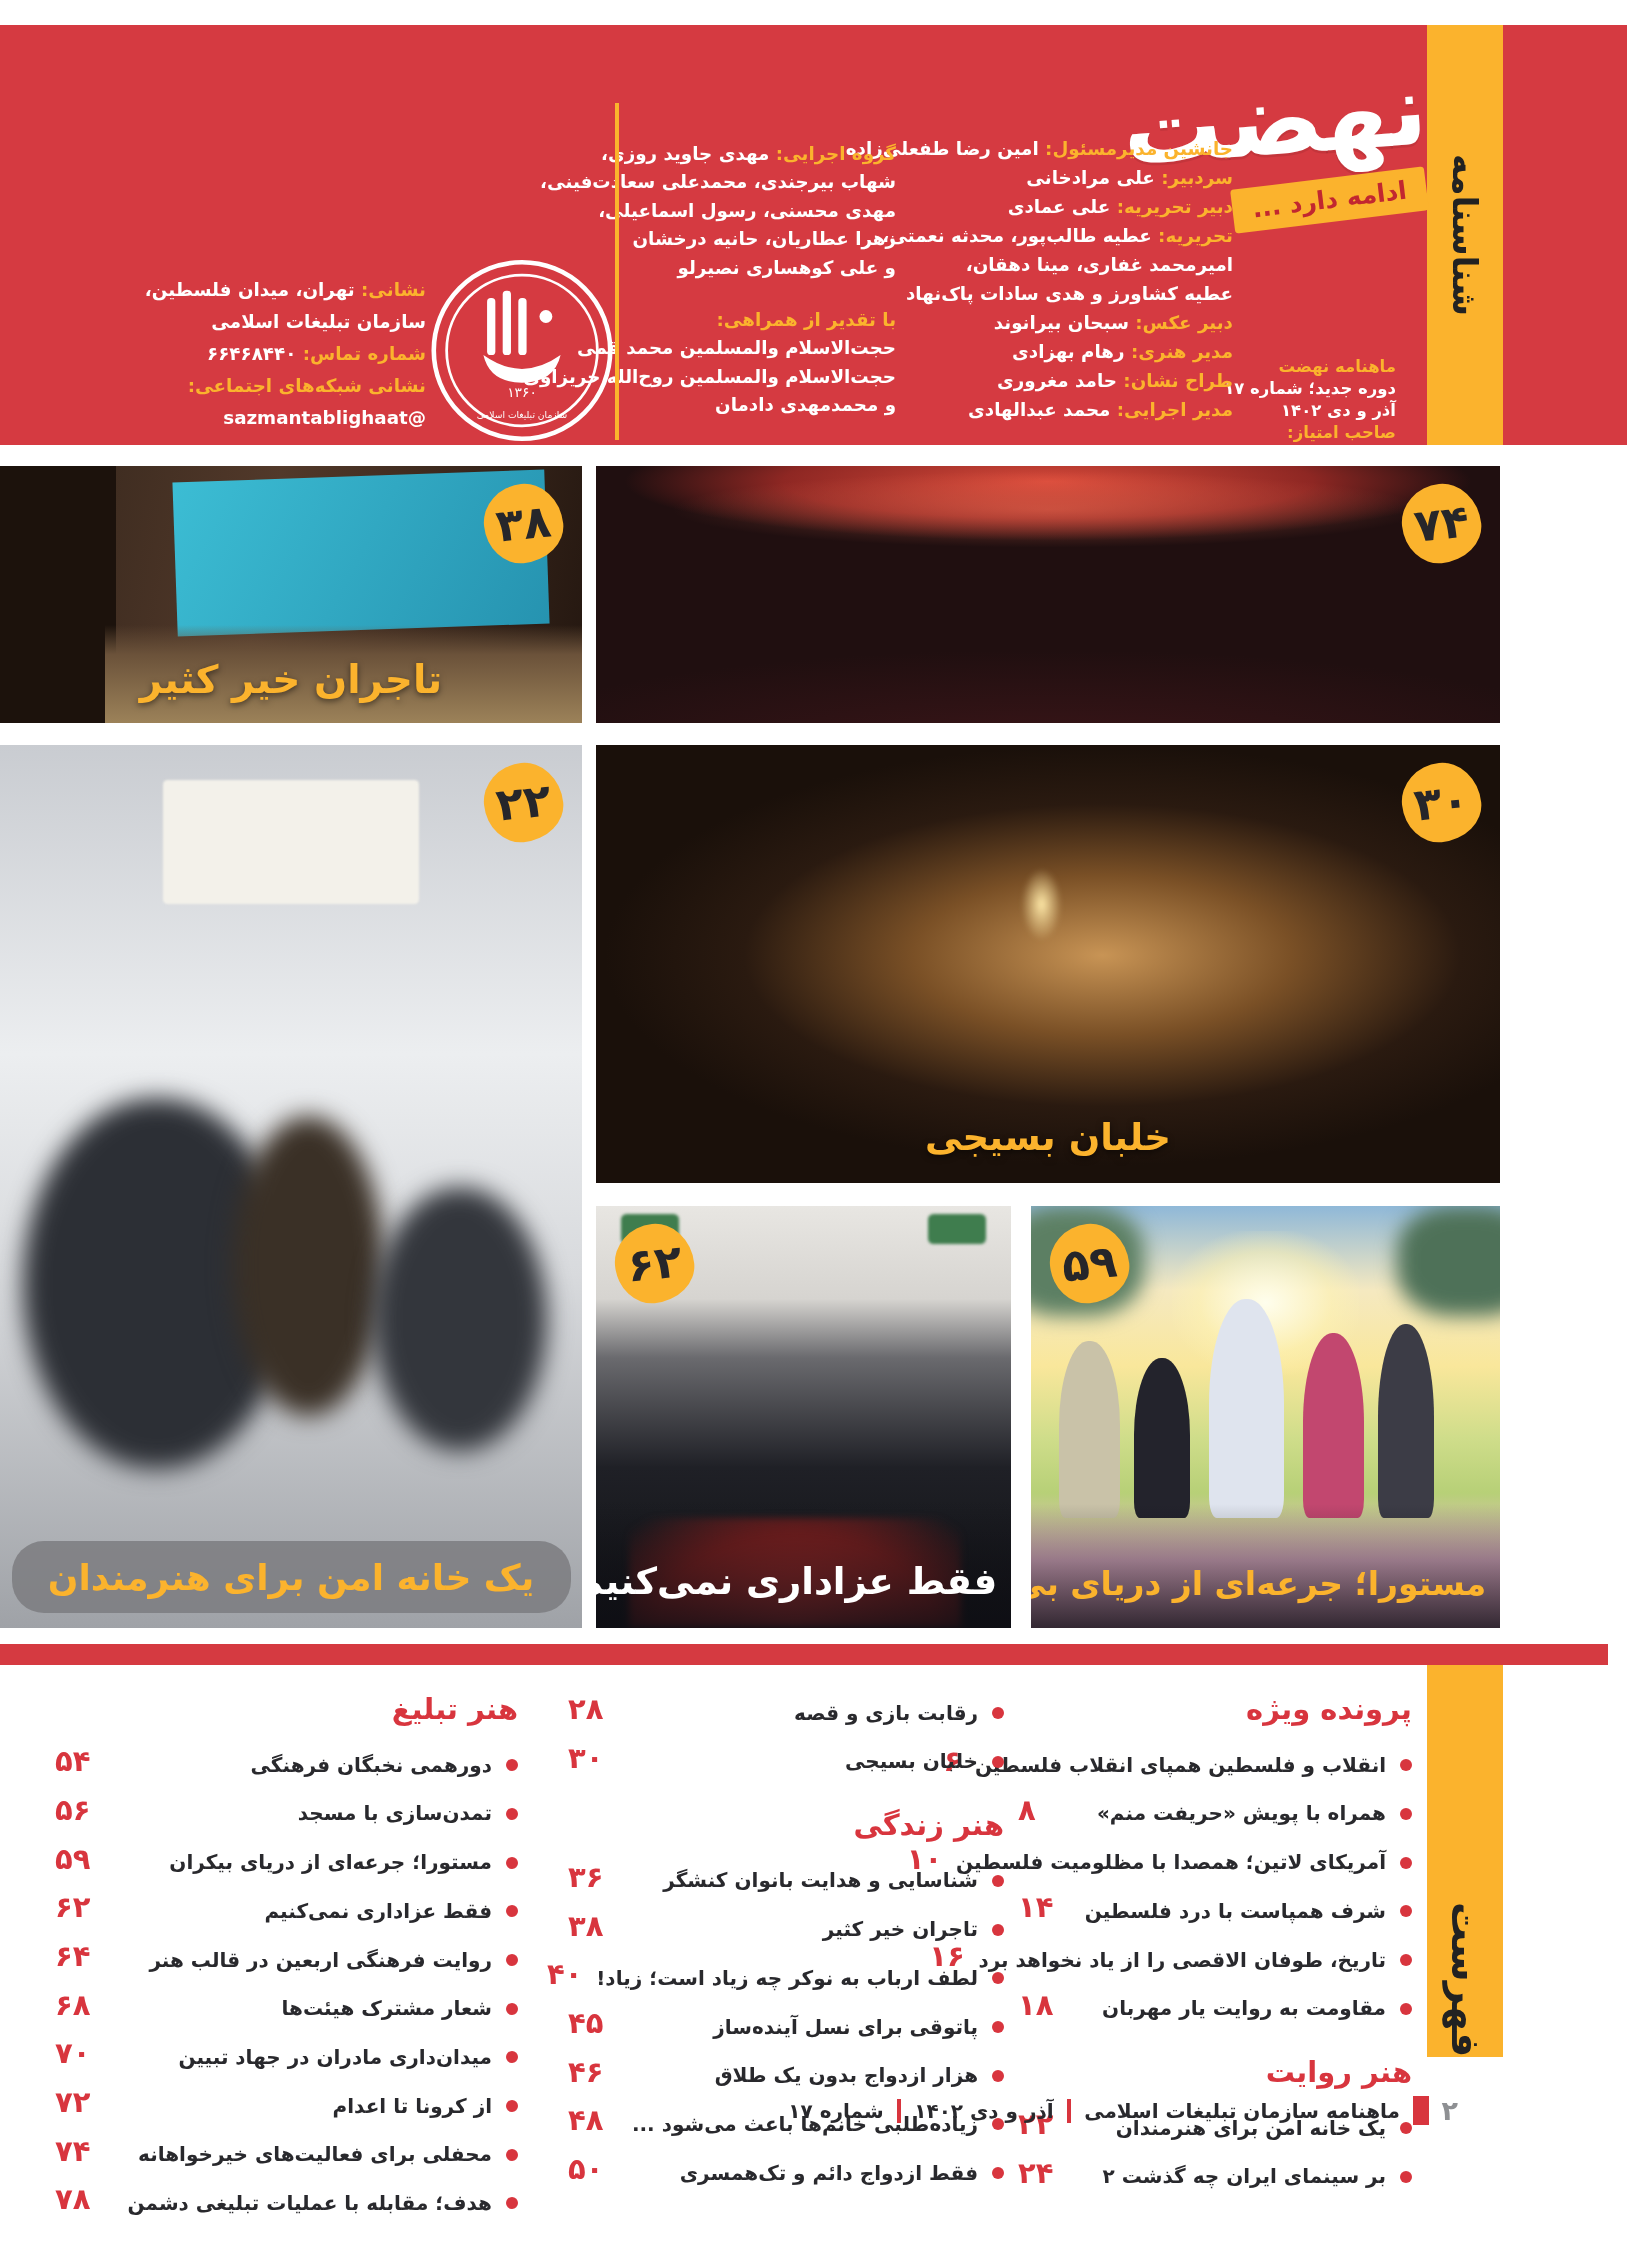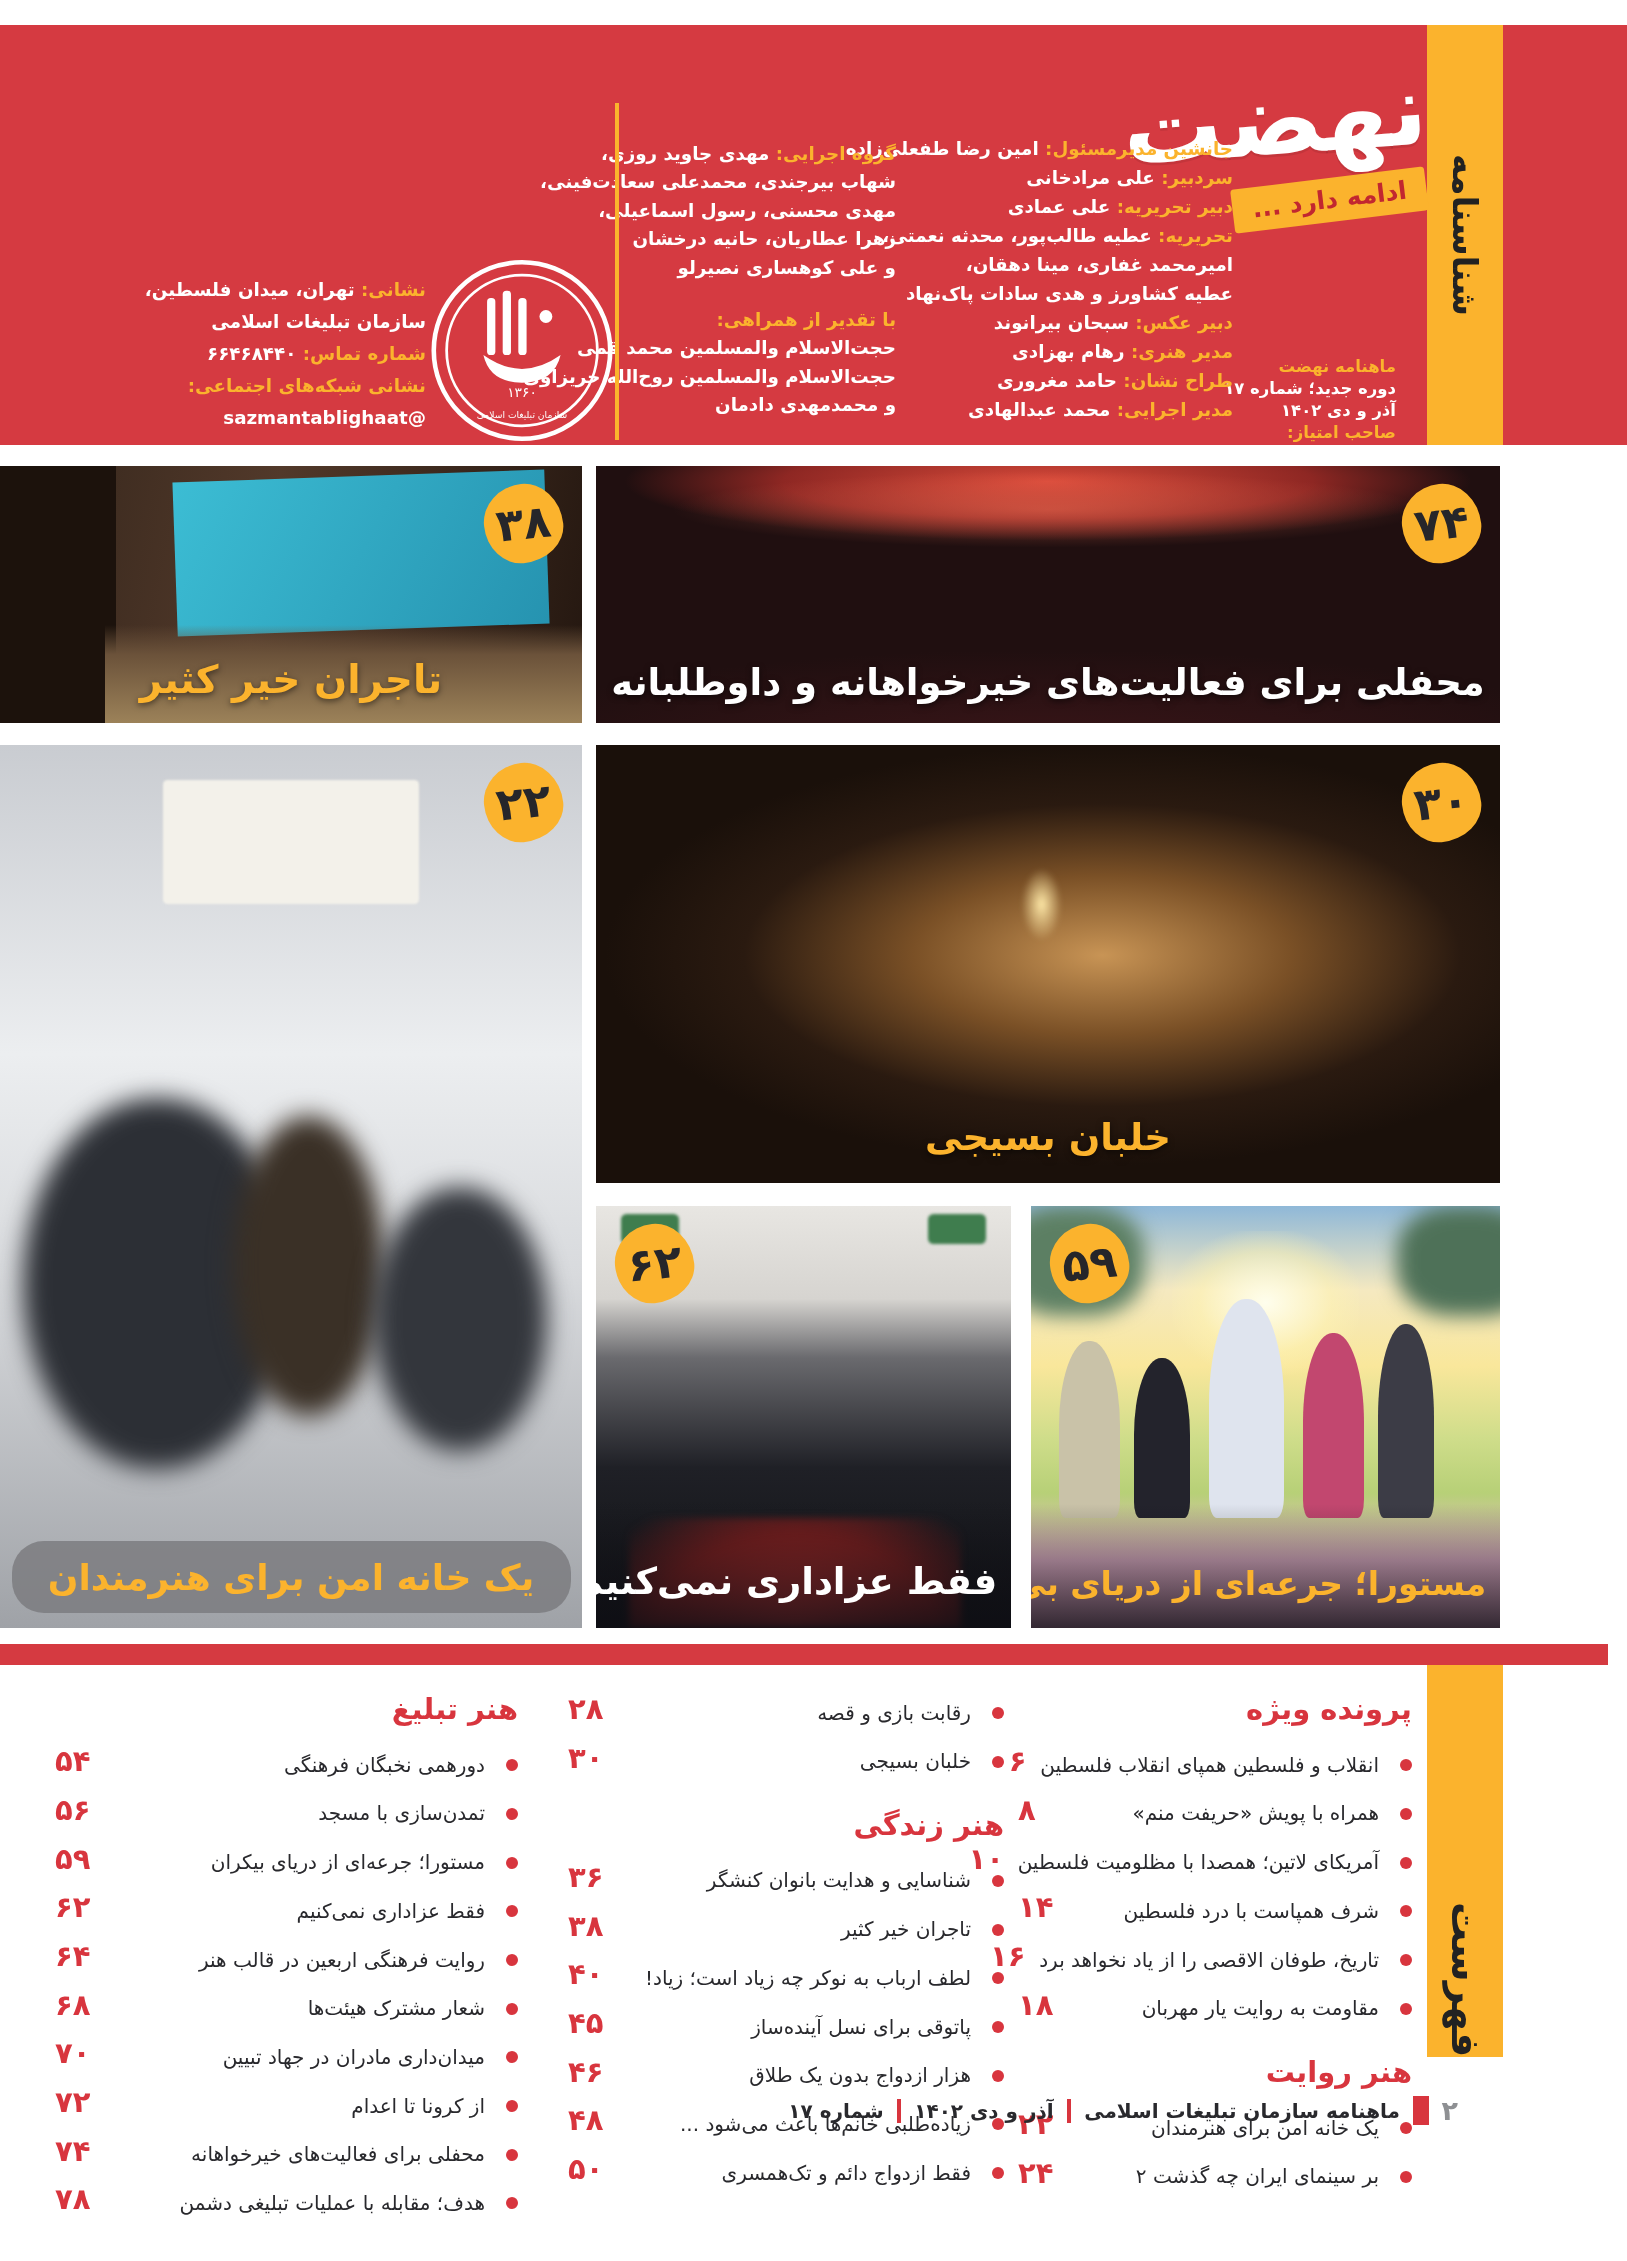--- a/index.html
+++ b/index.html
@@ -117,21 +117,21 @@
   .toc-tab{position:absolute;left:1427px;top:1665px;width:76px;height:392px;background:var(--yellow);
            display:flex;justify-content:center;padding-top:27.5px;}
   .toc-tab .vtext{font-size:39px;letter-spacing:4.6px;}
   .toc-col{position:absolute;top:1692px;}
   #toc-right{right:215px;width:394px;}
   #toc-mid{right:623px;width:436px;}
   #toc-left{right:1109px;width:463px;}
   .toc-header{color:var(--red-text);font-size:29px;font-weight:bold;margin-bottom:18.3px;white-space:nowrap;}
   .toc-header.later{margin-top:33px;}
   .toc-item{display:flex;justify-content:space-between;align-items:baseline;margin-bottom:14.7px;white-space:nowrap;}
-  .toc-item .tt{display:flex;align-items:center;gap:21px;color:var(--ink);font-size:20px;font-weight:normal;line-height:21px;}
+  .toc-item .tt{display:flex;align-items:center;gap:14px;color:var(--ink);font-size:20px;font-weight:bold;line-height:21px;}
   .toc-item .dot{flex:none;width:12px;height:12px;border-radius:50%;background:var(--red-text);}
   .toc-item .num{color:var(--red-text);font-size:29px;font-weight:bold;margin-right:13.8px;}
 
   
   .footer{position:absolute;top:2095px;right:169px;display:flex;align-items:center;gap:13px;
           font-size:20px;font-weight:bold;color:var(--ink);white-space:nowrap;}
   .footer .pagenum{color:var(--gray-num);font-size:27px;}
   .footer .blk{display:inline-block;width:15.6px;height:29px;background:var(--red-text);}
   .footer .sep{display:inline-block;width:4.6px;height:24px;background:var(--red-text);}
 </style>
@@ -335,21 +335,20 @@
     </div>
     <span class="badge br">۳۸</span>
     <figcaption class="cap cap-yellow">تاجران خیر کثیر</figcaption>
   </figure>
 
   <figure class="photo" id="ph-b">
     <div class="scene sc-b">
       <div class="glow"></div>
     </div>
     <span class="badge br">۷۴</span>
-    <figcaption class="cap cap-white">محفلی برای فعالیت‌های خیرخواهانه و داوطلبانه</figcaption>
   </figure>
 
   <figure class="photo" id="ph-c">
     <div class="scene sc-c">
       <div class="art"></div>
       <div class="blob b1"></div>
       <div class="blob b2"></div>
       <div class="blob b3"></div>
     </div>
     <span class="badge br">۲۲</span>

